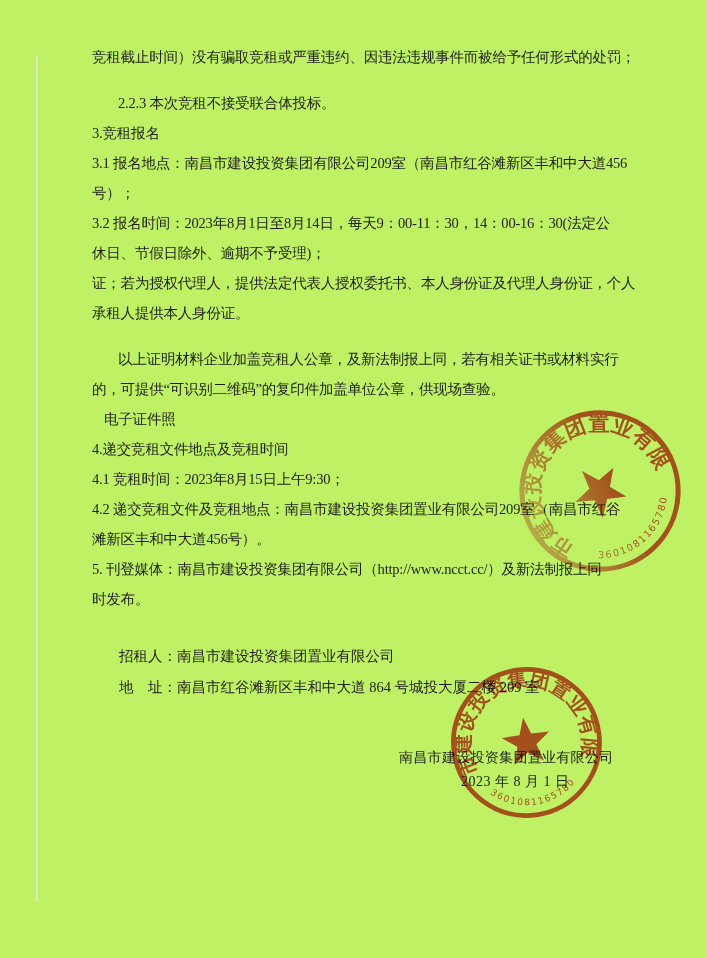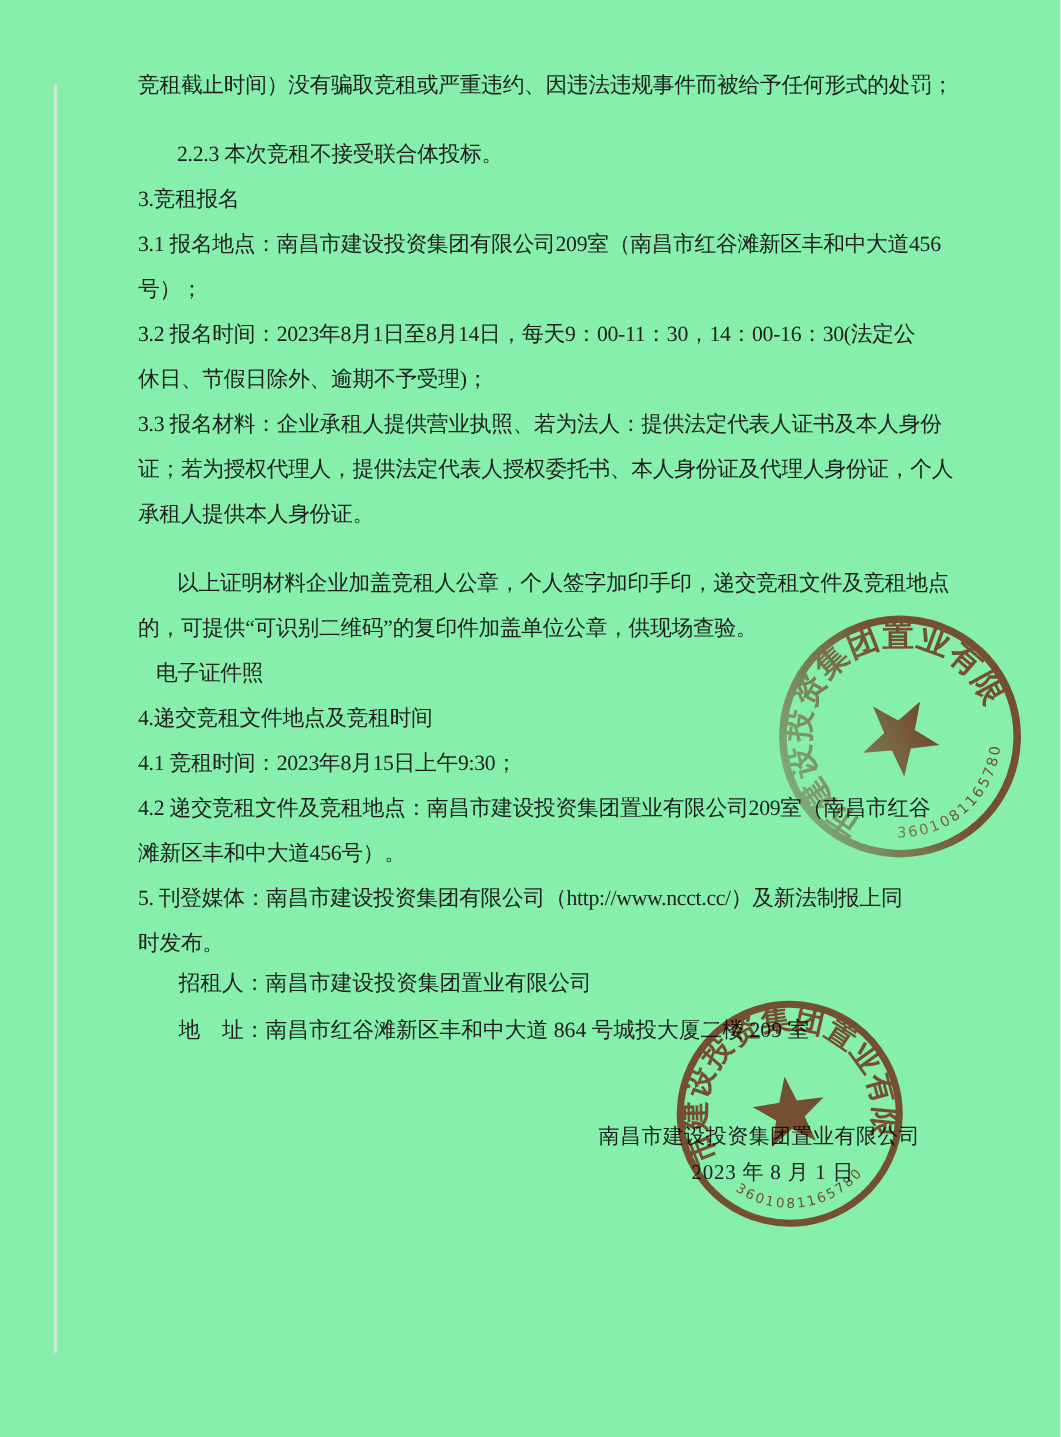--- a/index.html
+++ b/index.html
@@ -1,19 +1,19 @@
 <!DOCTYPE html>
 <html><head>
 <meta charset="utf-8">
 <style>
   html,body{margin:0;padding:0;background:#ffffff;}
   .page{
     position:relative;
     width:707px;height:958px;
-    background:#86efac;
+    background:#bef264;
     overflow:hidden;
     font-family:"Liberation Serif","DejaVu Serif",serif;
     color:#1e1e1e;
   }
   .edge-line{
     position:absolute;left:36px;top:56px;width:2px;height:846px;
     background:#e9e7e3;opacity:.7;
   }
   .doc-body{
     position:absolute;left:92px;top:42px;width:540px;
@@ -71,24 +71,23 @@
   <div class="edge-line"></div>
 
   <main class="doc-body">
     <div class="line"><b class="bd"></b><span>竞租截止时间）没有骗取竞租或严重违约、因违法违规事件而被给予任何形式的处罚；</span></div>
     <div class="line ind-a"><b class="bd"></b><span>2.2.3 本次竞租不接受联合体投标。</span></div>
     <div class="line"><b class="bd">3.竞租报名</b><span></span></div>
     <div class="line"><b class="bd"></b><span>3.1 报名地点：南昌市建设投资集团有限公司209室（南昌市红谷滩新区丰和中大道456</span></div>
     <div class="line"><b class="bd"></b><span>号）；</span></div>
     <div class="line"><b class="bd"></b><span>3.2 报名时间：2023年8月1日至8月14日，每天9：00-11：30，14：00-16：30(法定公</span></div>
     <div class="line"><b class="bd"></b><span>休日、节假日除外、逾期不予受理)；</span></div>
-    <div class="line"><b class="bd"></b><span>3.3 报名材料：企业承租人提供营业执照、若为法人：提供法定代表人证书及本人身份</span></div>
     <div class="line"><b class="bd"></b><span>证；若为授权代理人，提供法定代表人授权委托书、本人身份证及代理人身份证，个人</span></div>
     <div class="line"><b class="bd"></b><span>承租人提供本人身份证。</span></div>
-    <div class="line ind-a"><b class="bd"></b><span>以上证明材料企业加盖竞租人公章，个人签字加印手印，递交竞租文件及竞租地点</span></div>
+    <div class="line ind-a"><b class="bd"></b><span>以上证明材料企业加盖竞租人公章，及新法制报上同，若有相关证书或材料实行</span></div>
     <div class="line"><b class="bd"></b><span>的，可提供“可识别二维码”的复印件加盖单位公章，供现场查验。</span></div>
     <div class="line ind-b"><b class="bd"></b><span>电子证件照</span></div>
     <div class="line"><b class="bd">4.递交竞租文件地点及竞租时间</b><span></span></div>
     <div class="line"><b class="bd"></b><span>4.1 竞租时间：2023年8月15日上午9:30；</span></div>
     <div class="line"><b class="bd"></b><span>4.2 递交竞租文件及竞租地点：南昌市建设投资集团置业有限公司209室（南昌市红谷</span></div>
     <div class="line"><b class="bd"></b><span>滩新区丰和中大道456号）。</span></div>
     <div class="line"><b class="bd">5. 刊登媒体：</b><span>南昌市建设投资集团有限公司（http://www.ncct.cc/）及新法制报上同</span></div>
     <div class="line"><b class="bd"></b><span>时发布。</span></div>
   </main>
 

